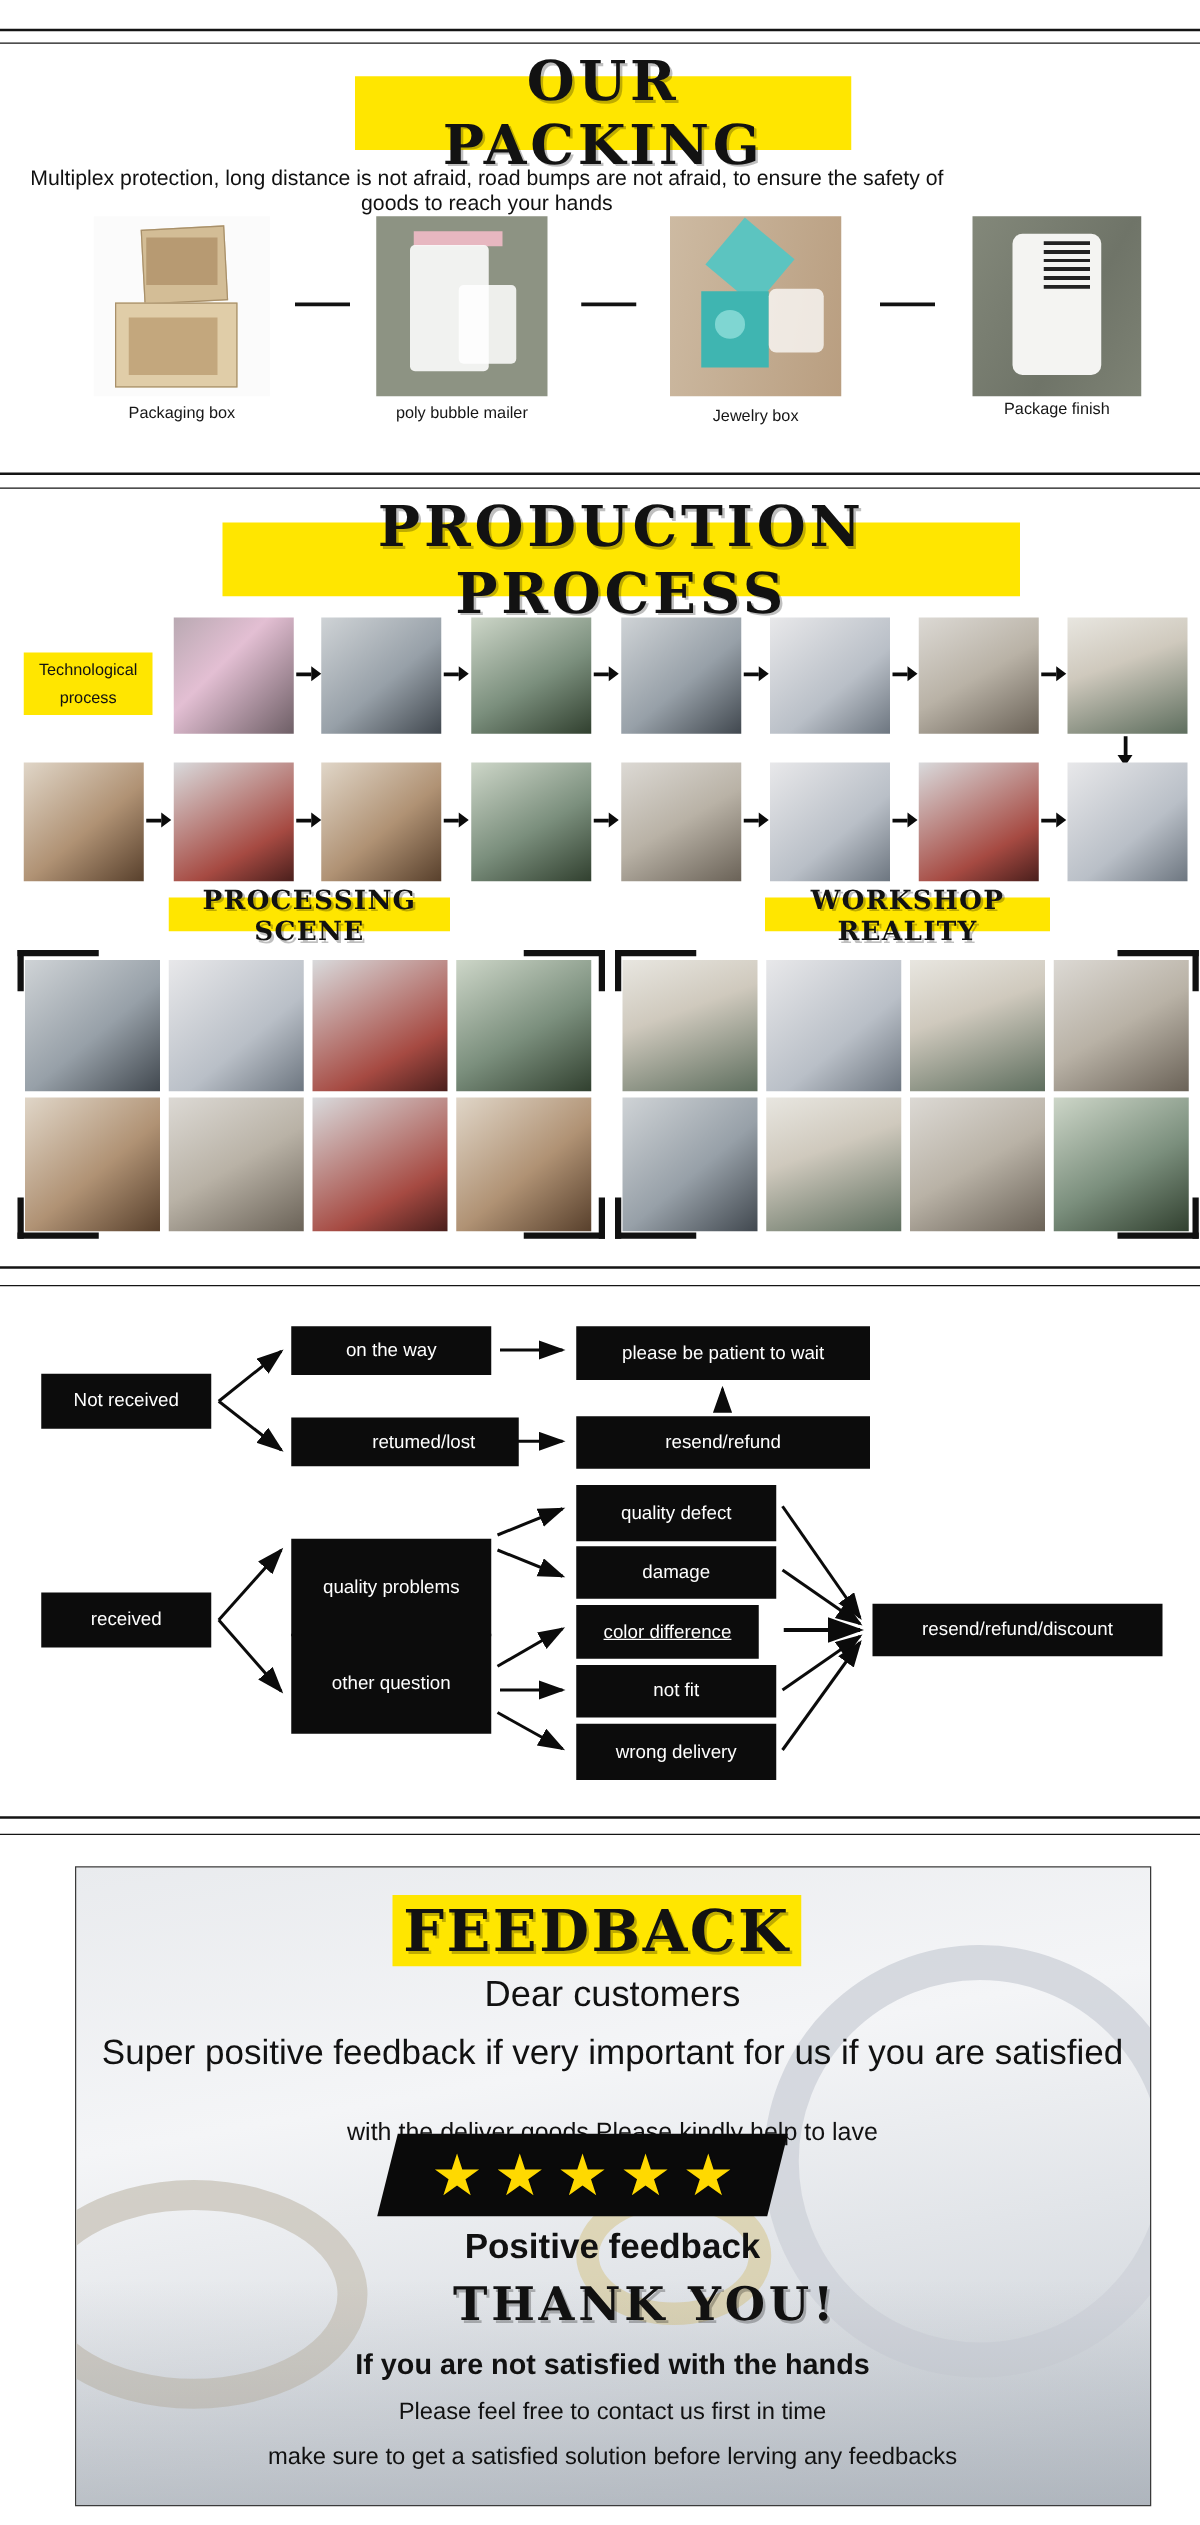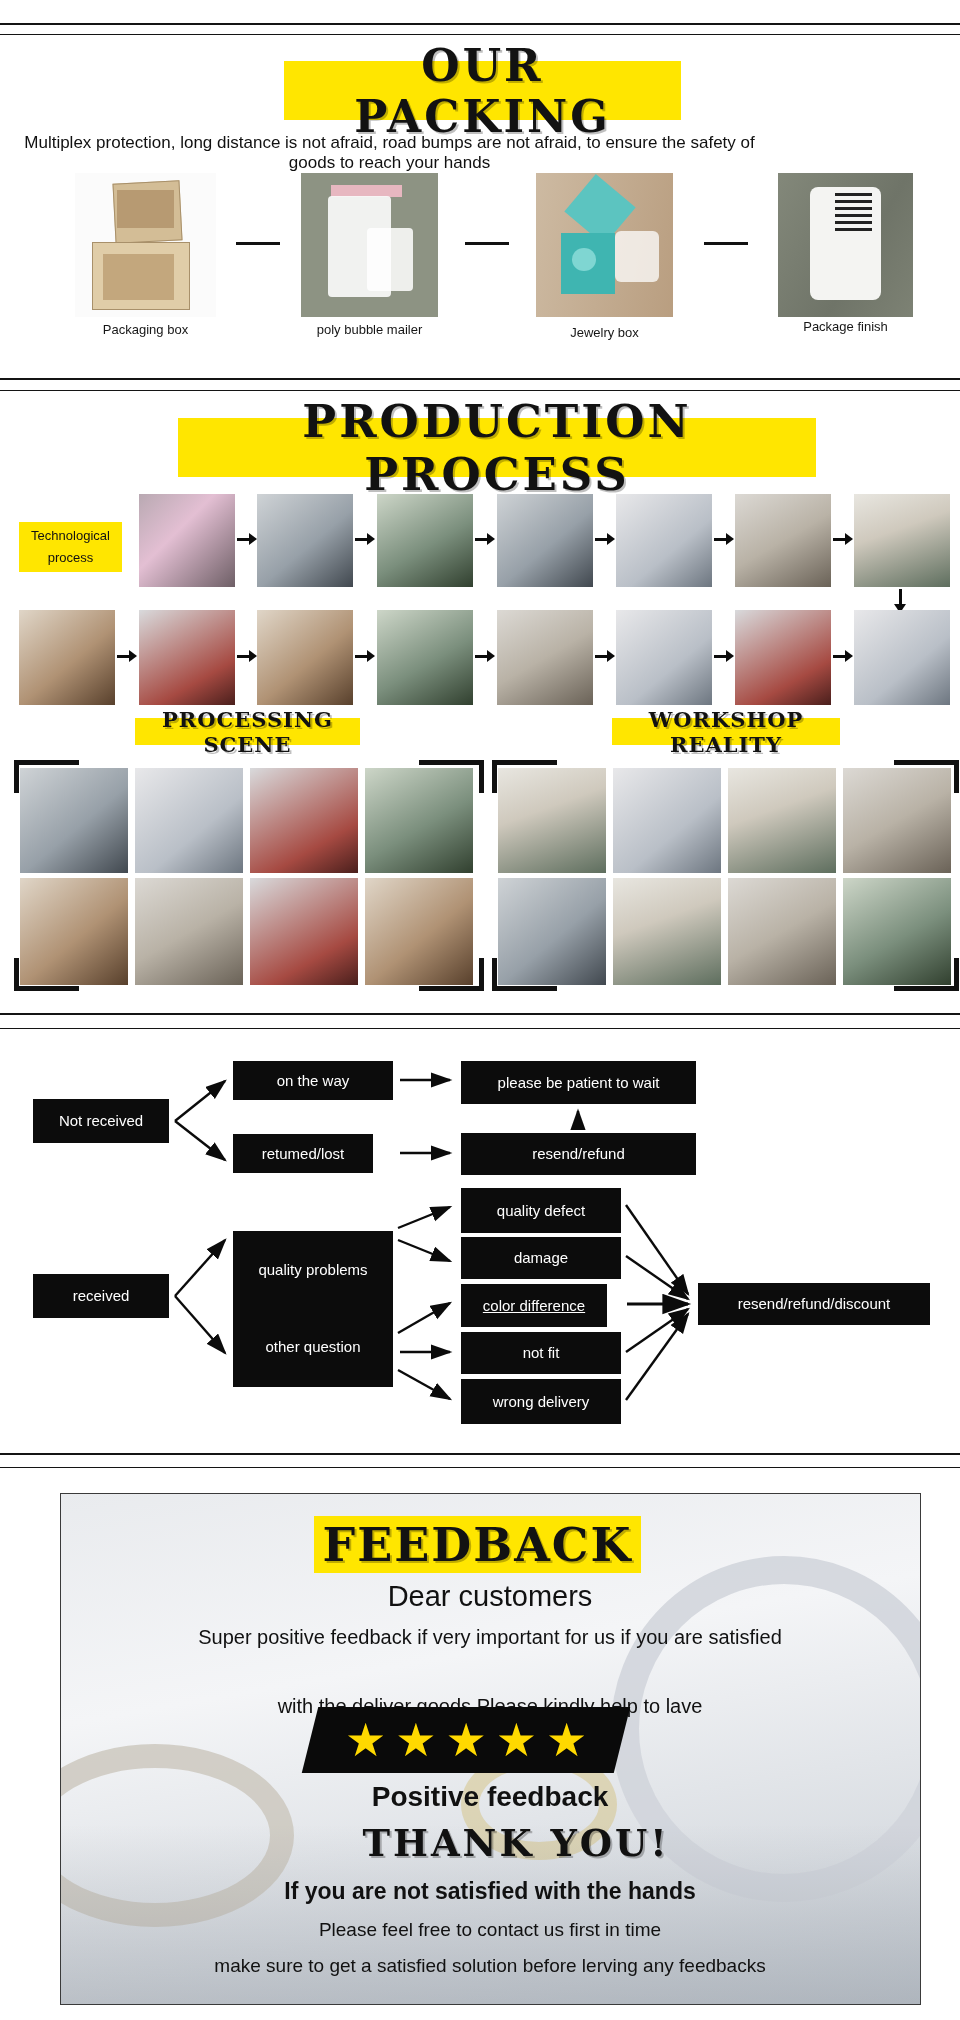--- a/index.html
+++ b/index.html
@@ -208,21 +208,21 @@
     <line x1="626" y1="1256" x2="688" y2="1299"></line>
     <line x1="627" y1="1304" x2="688" y2="1304" stroke-width="3.2"></line>
     <line x1="626" y1="1352" x2="688" y2="1309"></line>
     <line x1="626" y1="1400" x2="688" y2="1314"></line>
   </g>
 </svg>
 
 <div class="fbox" style="left:33px;top:1099px;width:136px;height:44px;">Not received</div>
 <div class="fbox" style="left:233px;top:1061px;width:160px;height:39px;">on the way</div>
 <div class="fbox" style="left:461px;top:1061px;width:235px;height:43px;">please be patient to wait</div>
-<div class="fbox" style="left:233px;top:1134px;width:140px;height:39px;">retumed/lost</div>
+<div class="fbox" style="left:233px;top:1134px;width:152px;height:39px;padding-left:30px;">retumed/lost</div>
 <div class="fbox" style="left:461px;top:1133px;width:235px;height:42px;">resend/refund</div>
 <div class="fbox" style="left:233px;top:1195px;width:160px;height:78px;margin-top:36px;">quality problems</div>
 <div class="fbox" style="left:33px;top:1274px;width:136px;height:44px;">received</div>
 <div class="fbox" style="left:233px;top:1307px;width:160px;height:80px;text-align:center;">other question</div>
 <div class="fbox" style="left:461px;top:1188px;width:160px;height:45px;">quality defect</div>
 <div class="fbox" style="left:461px;top:1237px;width:160px;height:42px;">damage</div>
 <div class="fbox" style="left:461px;top:1284px;width:146px;height:43px;text-decoration:underline;">color difference</div>
 <div class="fbox" style="left:461px;top:1332px;width:160px;height:42px;">not fit</div>
 <div class="fbox" style="left:461px;top:1379px;width:160px;height:45px;">wrong delivery</div>
 <div class="fbox" style="left:698px;top:1283px;width:232px;height:42px;">resend/refund/discount</div>
@@ -233,21 +233,21 @@
 <div class="fb-box">
   <div class="ring" style="left:550px;top:62px;width:290px;height:290px;border:28px solid rgba(208,212,218,0.85);"></div>
   <div class="ring" style="left:-45px;top:250px;width:230px;height:135px;border:24px solid rgba(202,198,188,0.8);"></div>
   <div class="ring" style="left:400px;top:255px;width:120px;height:75px;border:18px solid rgba(214,196,138,0.55);"></div>
   <div class="abs" style="left:0;top:330px;width:859px;height:180px;background:linear-gradient(180deg,rgba(120,128,138,0) 0%,rgba(120,128,138,0.30) 100%);"></div>
 </div>
 
 <div class="banner fancy" style="left:314px;top:1516px;width:327px;height:57px;font-size:46px;letter-spacing:2px;">FEEDBACK</div>
 
 <div class="fb-text" style="top:1580px;font-size:29px;">Dear customers</div>
-<div class="fb-text" style="top:1626px;font-size:20px;">Super positive feedback if very important for us if you are satisfied</div>
+<div class="fb-text" style="top:1626px;font-size:28px;">Super positive feedback if very important for us if you are satisfied</div>
 <div class="fb-text" style="top:1695px;font-size:20px;">with the deliver goods Please kindly help to lave</div>
 
 <div class="star-strip">
   <span>★★★★★</span>
 </div>
 
 <div class="fb-text" style="top:1781px;font-size:28px;font-weight:bold;">Positive feedback</div>
 <div class="fb-text fancy" style="top:1821px;font-size:37px;margin-left:26px;">THANK YOU!</div>
 <div class="fb-text" style="top:1878px;font-size:23px;font-weight:bold;">If you are not satisfied with the hands</div>
 <div class="fb-text" style="top:1919px;font-size:19px;">Please feel free to contact us first in time</div>

